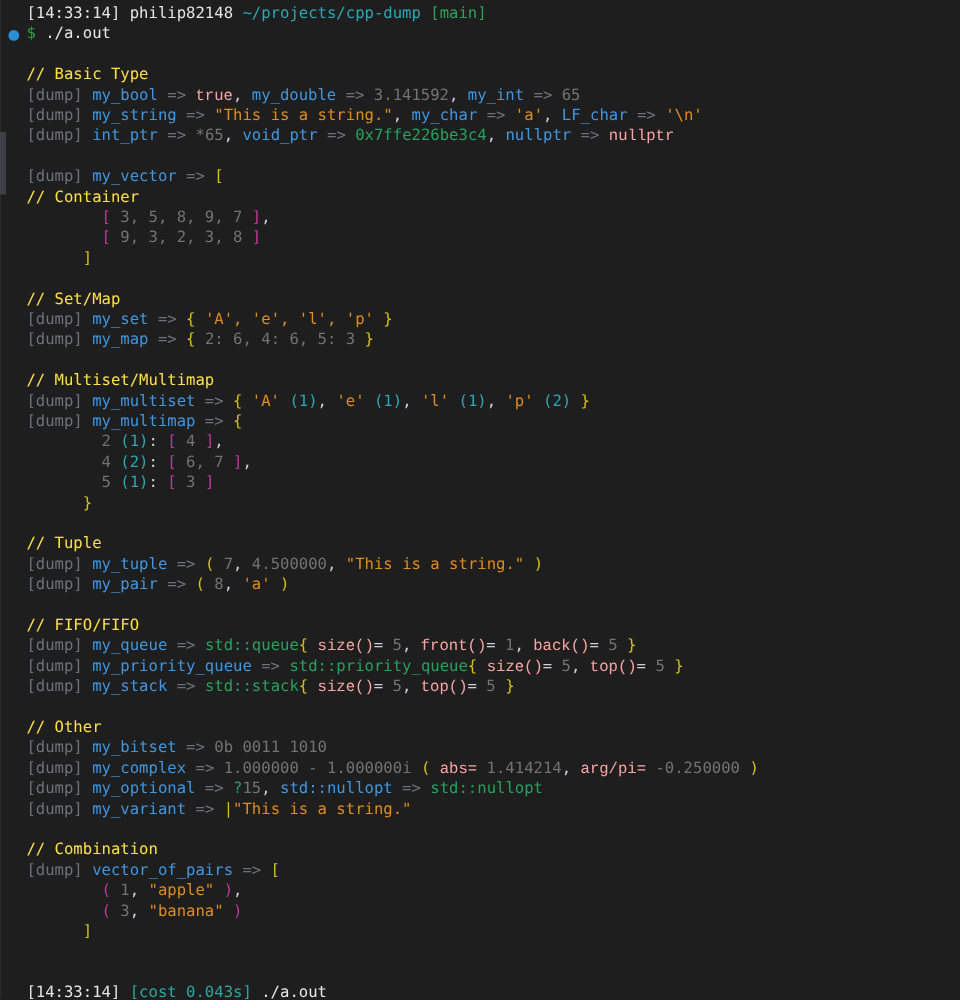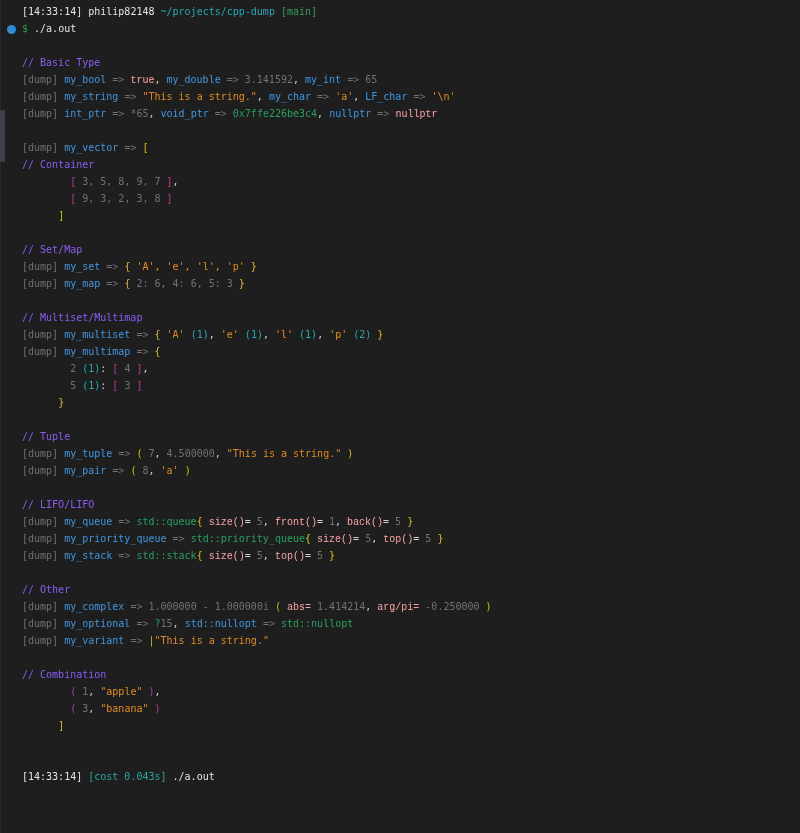--- a/index.html
+++ b/index.html
@@ -59,31 +59,31 @@
   #lines {
     position: absolute;
     left: 22px;
     top: 3px;
     width: 778px;
   }
 
   .line {
     height: 17px;
     line-height: 17px;
-    font-size: 10px;
+    font-size: 13px;
     letter-spacing: 0px;
     white-space: pre;
     color: #cccccc;
   }
   .line.blank { color: transparent; }
 
   
   .c-default  { color: #cfd2d6; }
   .c-white    { color: #e6e6e6; }
-  .c-comment  { color: #8b5cf6; }
+  .c-comment  { color: #fde047; }
   .c-dim      { color: #6e7177; }  
   .c-arrow    { color: #6e7177; }  
   .c-ident    { color: #4196e0; text-align: center; }  
   .c-blue     { color: #fca5a5; font-family: Liberation Mono, monospace; }  
   .c-num      { color: #737373; }  
   .c-green    { color: #27a15f; }  
   .c-str      { color: #e08c1e; }  
   .c-cyan     { color: #2aa8b5; }  
   .c-teal     { color: #2aa8a0; }
   .c-yellow   { color: #d4c018; }  
@@ -142,58 +142,61 @@
     <div class="line blank">&nbsp;</div>
 
     <div class="line"><span class="c-comment">// Multiset/Multimap</span></div>
 
     <div class="line"><span class="c-dim">[dump]</span><span> </span><span class="c-ident">my_multiset</span><span> </span><span class="c-arrow">=&gt;</span><span> </span><span class="c-yellow">{</span><span> </span><span class="c-str">'A'</span><span> </span><span class="c-cyan">(1)</span><span class="c-default">, </span><span class="c-str">'e'</span><span> </span><span class="c-cyan">(1)</span><span class="c-default">, </span><span class="c-str">'l'</span><span> </span><span class="c-cyan">(1)</span><span class="c-default">, </span><span class="c-str">'p'</span><span> </span><span class="c-cyan">(2)</span><span> </span><span class="c-yellow">}</span></div>
 
     <div class="line"><span class="c-dim">[dump]</span><span> </span><span class="c-ident">my_multimap</span><span> </span><span class="c-arrow">=&gt;</span><span> </span><span class="c-yellow">{</span></div>
 
     <div class="line"><span>        </span><span class="c-num">2</span><span> </span><span class="c-cyan">(1)</span><span class="c-default">: </span><span class="c-magenta">[</span><span> </span><span class="c-num">4</span><span> </span><span class="c-magenta">]</span><span class="c-default">,</span></div>
 
+    <div class="line"><span>        </span><span class="c-num">4</span><span> </span><span class="c-cyan">(2)</span><span class="c-default">: </span><span class="c-magenta">[</span><span> </span><span class="c-num">6, 7</span><span> </span><span class="c-magenta">]</span><span class="c-default">,</span></div>
 
     <div class="line"><span>        </span><span class="c-num">5</span><span> </span><span class="c-cyan">(1)</span><span class="c-default">: </span><span class="c-magenta">[</span><span> </span><span class="c-num">3</span><span> </span><span class="c-magenta">]</span></div>
 
     <div class="line"><span>      </span><span class="c-yellow">}</span></div>
 
     <div class="line blank">&nbsp;</div>
 
     <div class="line"><span class="c-comment">// Tuple</span></div>
 
     <div class="line"><span class="c-dim">[dump]</span><span> </span><span class="c-ident">my_tuple</span><span> </span><span class="c-arrow">=&gt;</span><span> </span><span class="c-yellow">(</span><span> </span><span class="c-num">7</span><span class="c-default">, </span><span class="c-num">4.500000</span><span class="c-default">, </span><span class="c-str">"This is a string."</span><span> </span><span class="c-yellow">)</span></div>
 
     <div class="line"><span class="c-dim">[dump]</span><span> </span><span class="c-ident">my_pair</span><span> </span><span class="c-arrow">=&gt;</span><span> </span><span class="c-yellow">(</span><span> </span><span class="c-num">8</span><span class="c-default">, </span><span class="c-str">'a'</span><span> </span><span class="c-yellow">)</span></div>
 
     <div class="line blank">&nbsp;</div>
 
-    <div class="line"><span class="c-comment">// LIFO/LIFO</span></div>
+    <div class="line"><span class="c-comment">// FIFO/FIFO</span></div>
 
     <div class="line"><span class="c-dim">[dump]</span><span> </span><span class="c-ident">my_queue</span><span> </span><span class="c-arrow">=&gt;</span><span> </span><span class="c-green">std::queue</span><span class="c-yellow">{</span><span> </span><span class="c-blue">size()</span><span class="c-default">=</span><span> </span><span class="c-num">5</span><span class="c-default">, </span><span class="c-blue">front()</span><span class="c-default">=</span><span> </span><span class="c-num">1</span><span class="c-default">, </span><span class="c-blue">back()</span><span class="c-default">=</span><span> </span><span class="c-num">5</span><span> </span><span class="c-yellow">}</span></div>
 
     <div class="line"><span class="c-dim">[dump]</span><span> </span><span class="c-ident">my_priority_queue</span><span> </span><span class="c-arrow">=&gt;</span><span> </span><span class="c-green">std::priority_queue</span><span class="c-yellow">{</span><span> </span><span class="c-blue">size()</span><span class="c-default">=</span><span> </span><span class="c-num">5</span><span class="c-default">, </span><span class="c-blue">top()</span><span class="c-default">=</span><span> </span><span class="c-num">5</span><span> </span><span class="c-yellow">}</span></div>
 
     <div class="line"><span class="c-dim">[dump]</span><span> </span><span class="c-ident">my_stack</span><span> </span><span class="c-arrow">=&gt;</span><span> </span><span class="c-green">std::stack</span><span class="c-yellow">{</span><span> </span><span class="c-blue">size()</span><span class="c-default">=</span><span> </span><span class="c-num">5</span><span class="c-default">, </span><span class="c-blue">top()</span><span class="c-default">=</span><span> </span><span class="c-num">5</span><span> </span><span class="c-yellow">}</span></div>
 
     <div class="line blank">&nbsp;</div>
 
     <div class="line"><span class="c-comment">// Other</span></div>
 
+    <div class="line"><span class="c-dim">[dump]</span><span> </span><span class="c-ident">my_bitset</span><span> </span><span class="c-arrow">=&gt;</span><span> </span><span class="c-num">0b 0011 1010</span></div>
 
     <div class="line"><span class="c-dim">[dump]</span><span> </span><span class="c-ident">my_complex</span><span> </span><span class="c-arrow">=&gt;</span><span> </span><span class="c-num">1.000000</span><span> </span><span class="c-num">-</span><span> </span><span class="c-num">1.000000i</span><span> </span><span class="c-yellow">(</span><span> </span><span class="c-blue">abs=</span><span> </span><span class="c-num">1.414214</span><span class="c-default">, </span><span class="c-blue">arg/pi=</span><span> </span><span class="c-num">-0.250000</span><span> </span><span class="c-yellow">)</span></div>
 
     <div class="line"><span class="c-dim">[dump]</span><span> </span><span class="c-ident">my_optional</span><span> </span><span class="c-arrow">=&gt;</span><span> </span><span class="c-green">?</span><span class="c-num">15</span><span class="c-default">, </span><span class="c-ident">std::nullopt</span><span> </span><span class="c-arrow">=&gt;</span><span> </span><span class="c-green">std::nullopt</span></div>
 
     <div class="line"><span class="c-dim">[dump]</span><span> </span><span class="c-ident">my_variant</span><span> </span><span class="c-arrow">=&gt;</span><span> </span><span class="c-yellow">|</span><span class="c-str">"This is a string."</span></div>
 
     <div class="line blank">&nbsp;</div>
 
     <div class="line"><span class="c-comment">// Combination</span></div>
 
+    <div class="line"><span class="c-dim">[dump]</span><span> </span><span class="c-ident">vector_of_pairs</span><span> </span><span class="c-arrow">=&gt;</span><span> </span><span class="c-yellow">[</span></div>
 
     <div class="line"><span>        </span><span class="c-magenta">(</span><span> </span><span class="c-num">1</span><span class="c-default">, </span><span class="c-str">"apple"</span><span> </span><span class="c-magenta">)</span><span class="c-default">,</span></div>
 
     <div class="line"><span>        </span><span class="c-magenta">(</span><span> </span><span class="c-num">3</span><span class="c-default">, </span><span class="c-str">"banana"</span><span> </span><span class="c-magenta">)</span></div>
 
     <div class="line"><span>      </span><span class="c-yellow">]</span></div>
 
     <div class="line blank">&nbsp;</div>
     <div class="line blank">&nbsp;</div>
 

